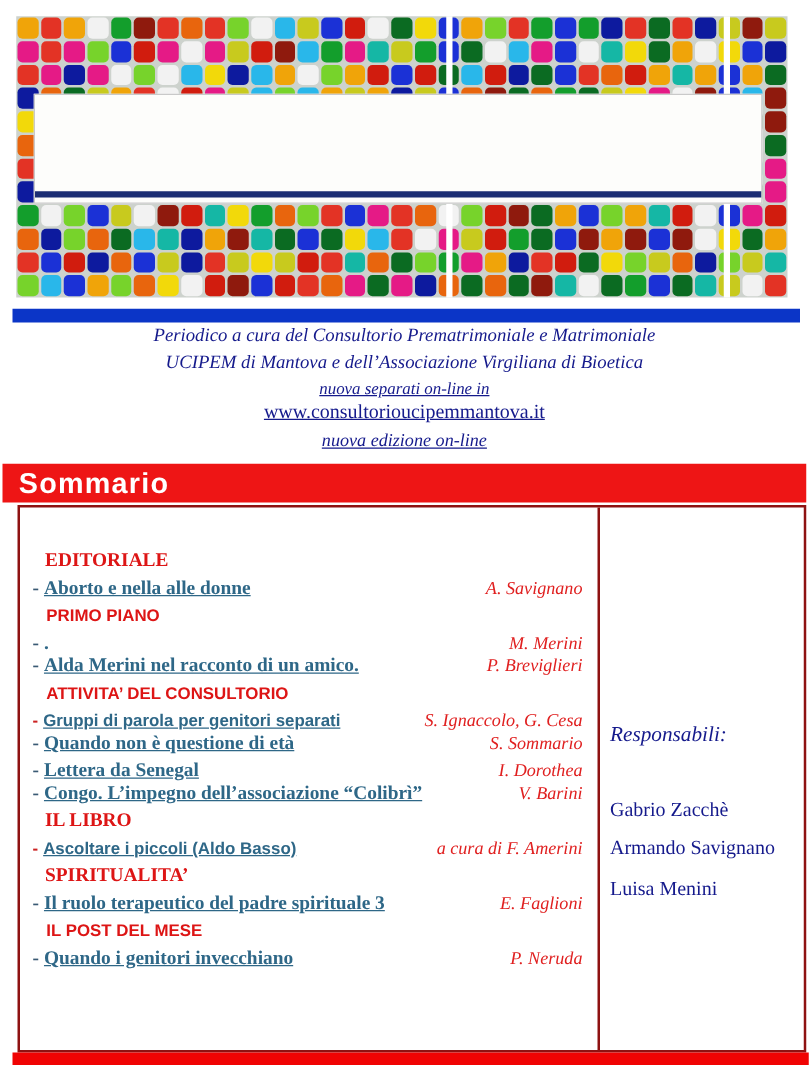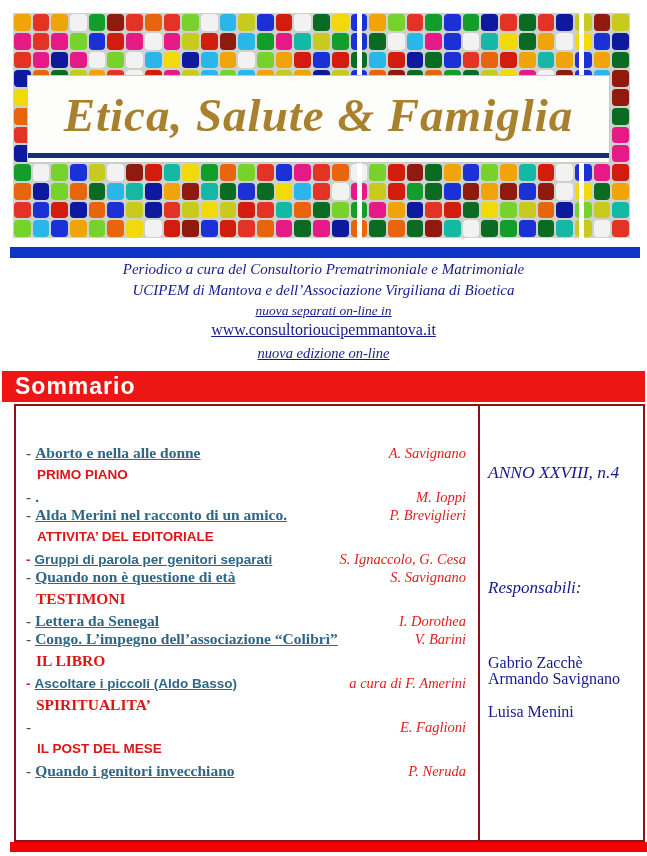--- a/index.html
+++ b/index.html
@@ -63,34 +63,33 @@
   .title.serif{font:bold 15.5px/18px "Liberation Serif",serif;}
   .title.sans{font:bold 13.5px/18px "Liberation Sans",sans-serif;}
   .sfx{color:#2e6787;font:bold 15.5px/18px "Liberation Serif",serif;}
   .fill{flex:1;}
   .author{font:italic 14.5px/18px "Liberation Serif",serif;color:#e02020;}
   
   .rc{position:absolute;left:8px;color:#151a8c;white-space:nowrap;}
   .rc-anno{top:56px;font:italic 17.5px "Liberation Serif",serif;}
   .rc-periodo{top:92px;font:italic 17.5px "Liberation Serif",serif;}
   .rc-resp{top:172px;font:italic 17px "Liberation Serif",serif;}
-  .rc-n1{top:248px;font:16px "Liberation Serif",serif;}
+  .rc-n1{top:234px;font:16px "Liberation Serif",serif;}
   .rc-n2{top:264px;font:16px "Liberation Serif",serif;}
   .rc-n3{top:297px;font:16px "Liberation Serif",serif;}
   
   .footer-bar{position:absolute;left:10px;top:842px;width:637px;height:10px;background:#f00303;}
 </style>
 </head>
 <body>
 
 <div class="mosaic">
   <div class="seam s1"></div>
   <div class="seam s2"></div>
   <div class="banner">
-    <div class="banner-text">Etica, Salute &amp; Famiglia</div>
     <div class="banner-line"></div>
   </div>
 <div class="tile" style="background: rgb(240, 164, 9);"></div>
     <div class="tile" style="background: rgb(227, 51, 37);"></div>
     <div class="tile" style="background: rgb(240, 164, 9);"></div>
     <div class="tile" style="background: rgb(242, 242, 242);"></div>
     <div class="tile" style="background: rgb(19, 158, 44);"></div>
     <div class="tile" style="background: rgb(143, 26, 13);"></div>
     <div class="tile" style="background: rgb(227, 51, 37);"></div>
     <div class="tile" style="background: rgb(232, 101, 13);"></div>
@@ -489,53 +488,53 @@
 <div class="intro-line l1">Periodico a cura del Consultorio Prematrimoniale e Matrimoniale</div>
 <div class="intro-line l2">UCIPEM di Mantova e dell’Associazione Virgiliana di Bioetica</div>
 <div class="intro-line l3">nuova separati on-line in</div>
 <div class="intro-line l4">www.consultorioucipemmantova.it</div>
 <div class="intro-line l5">nuova edizione on-line</div>
 
 <div class="sommario-bar">Sommario</div>
 
 <div class="toc-table">
   <div class="toc-left">
+      <div class="toc-row h-serif">EDITORIALE</div>
       <div class="toc-row mt">
         <span class="dash serif">-</span>
         <span class="title serif">Aborto e nella alle donne</span>
         <span class="fill"></span>
         <span class="author">A. Savignano</span>
       </div>
       <div class="toc-row mt h-sans">PRIMO PIANO</div>
       <div class="toc-row mt">
         <span class="dash serif">-</span>
         <span class="sfx">.</span>
         <span class="fill"></span>
-        <span class="author">M. Ioppi</span>
+        <span class="author">M. Merini</span>
       </div>
       <div class="toc-row">
         <span class="dash serif">-</span>
         <span class="title serif">Alda Merini nel racconto di un amico.</span>
         <span class="fill"></span>
         <span class="author">P. Breviglieri</span>
       </div>
-      <div class="toc-row mt h-sans">ATTIVITA’ DEL EDITORIALE</div>
+      <div class="toc-row mt h-sans">ATTIVITA’ DEL CONSULTORIO</div>
       <div class="toc-row mt">
         <span class="dash sans">-</span>
         <span class="title sans">Gruppi di parola per genitori separati</span>
         <span class="fill"></span>
         <span class="author">S. Ignaccolo, G. Cesa</span>
       </div>
       <div class="toc-row">
         <span class="dash serif">-</span>
         <span class="title serif">Quando non è questione di età</span>
         <span class="fill"></span>
-        <span class="author">S. Savignano</span>
-      </div>
-      <div class="toc-row mt h-serif">TESTIMONI</div>
+        <span class="author">S. Sommario</span>
+      </div>
       <div class="toc-row mt">
         <span class="dash serif">-</span>
         <span class="title serif">Lettera da Senegal</span>
         <span class="fill"></span>
         <span class="author">I. Dorothea</span>
       </div>
       <div class="toc-row">
         <span class="dash serif">-</span>
         <span class="title serif">Congo. L’impegno dell’associazione “Colibrì”</span>
         <span class="fill"></span>
@@ -544,33 +543,33 @@
       <div class="toc-row mt h-serif">IL LIBRO</div>
       <div class="toc-row mt">
         <span class="dash sans">-</span>
         <span class="title sans">Ascoltare i piccoli (Aldo Basso)</span>
         <span class="fill"></span>
         <span class="author">a cura di F. Amerini</span>
       </div>
       <div class="toc-row mt h-serif">SPIRITUALITA’</div>
       <div class="toc-row mt">
         <span class="dash serif">-</span>
+        <span class="title serif">Il ruolo terapeutico del padre spirituale 3</span>
         <span class="fill"></span>
         <span class="author">E. Faglioni</span>
       </div>
       <div class="toc-row mt h-sans">IL POST DEL MESE</div>
       <div class="toc-row mt">
         <span class="dash serif">-</span>
         <span class="title serif">Quando i genitori invecchiano</span>
         <span class="fill"></span>
         <span class="author">P. Neruda</span>
       </div>
     </div>
   <div class="toc-right">
-    <div class="rc rc-anno">ANNO XXVIII, n.4</div>
     <div class="rc rc-resp">Responsabili:</div>
     <div class="rc rc-n1">Gabrio Zacchè</div>
     <div class="rc rc-n2">Armando Savignano</div>
     <div class="rc rc-n3">Luisa Menini</div>
   </div>
 </div>
 
 <div class="footer-bar"></div>
 
 </body></html>

